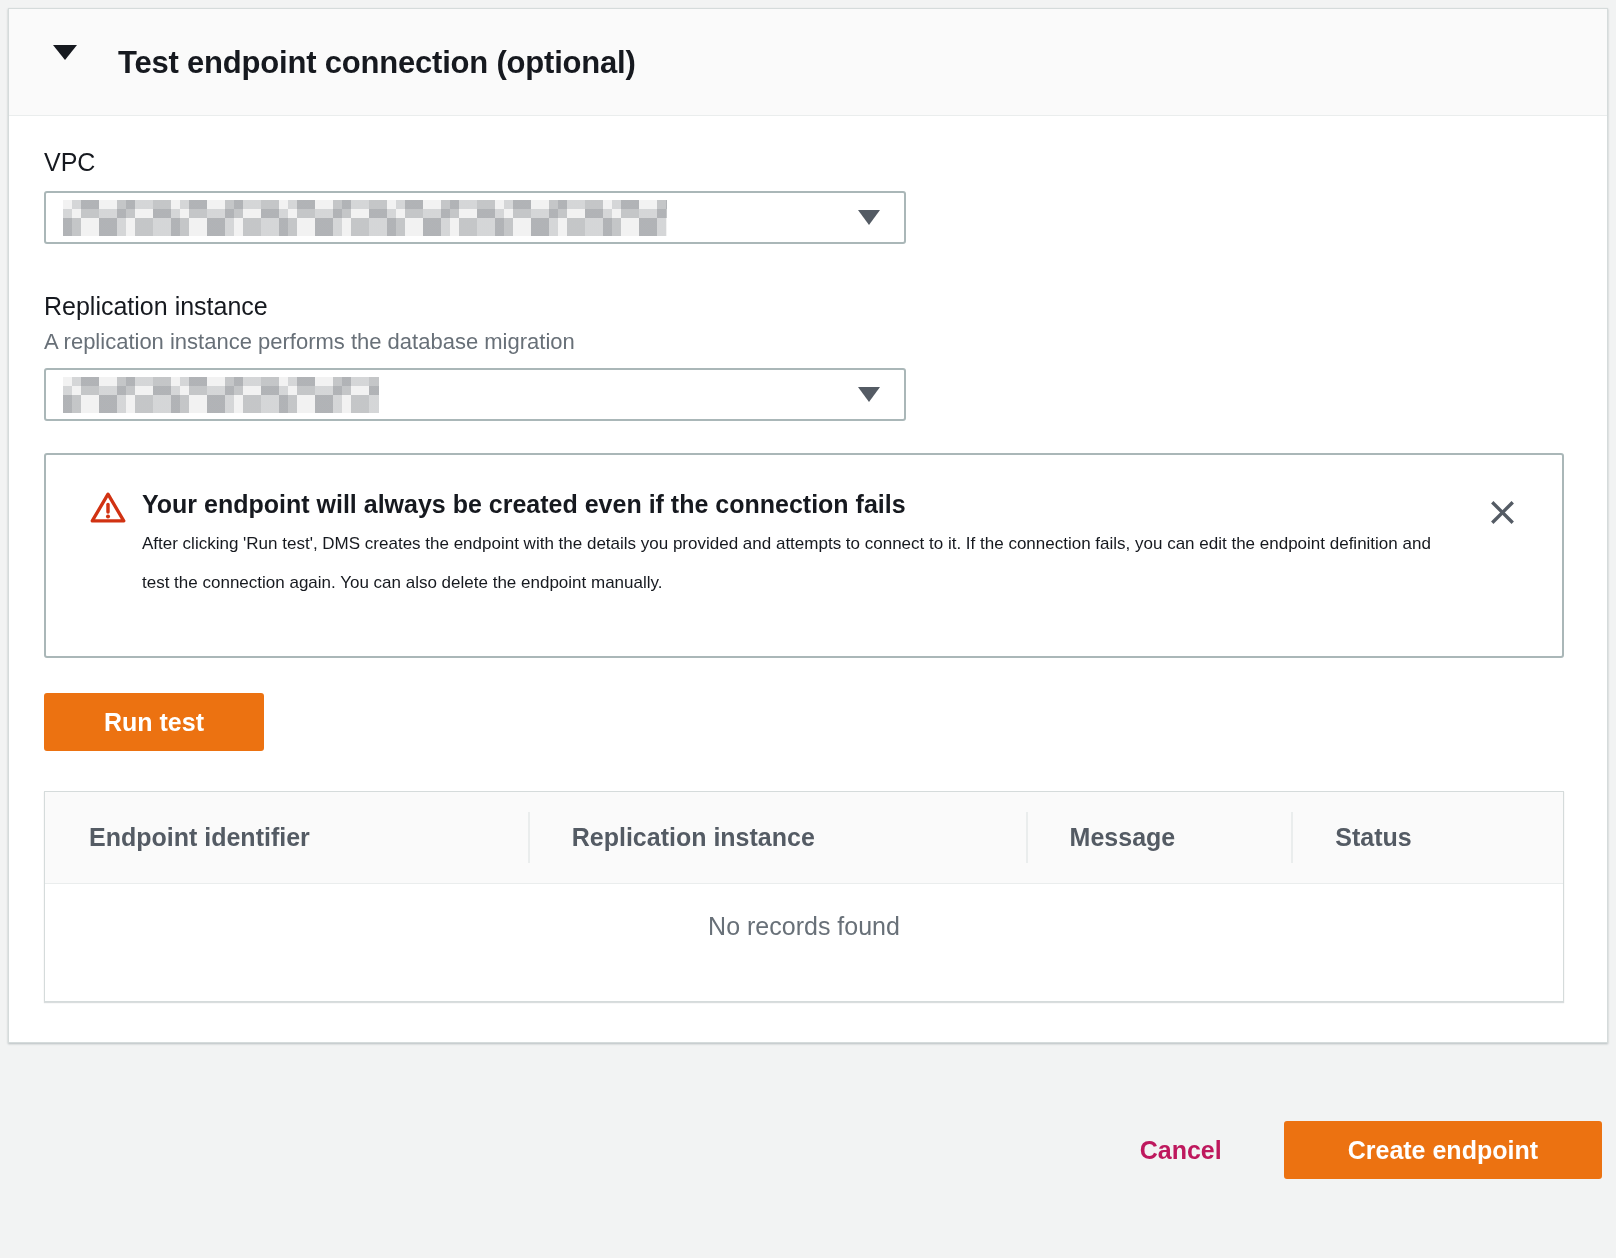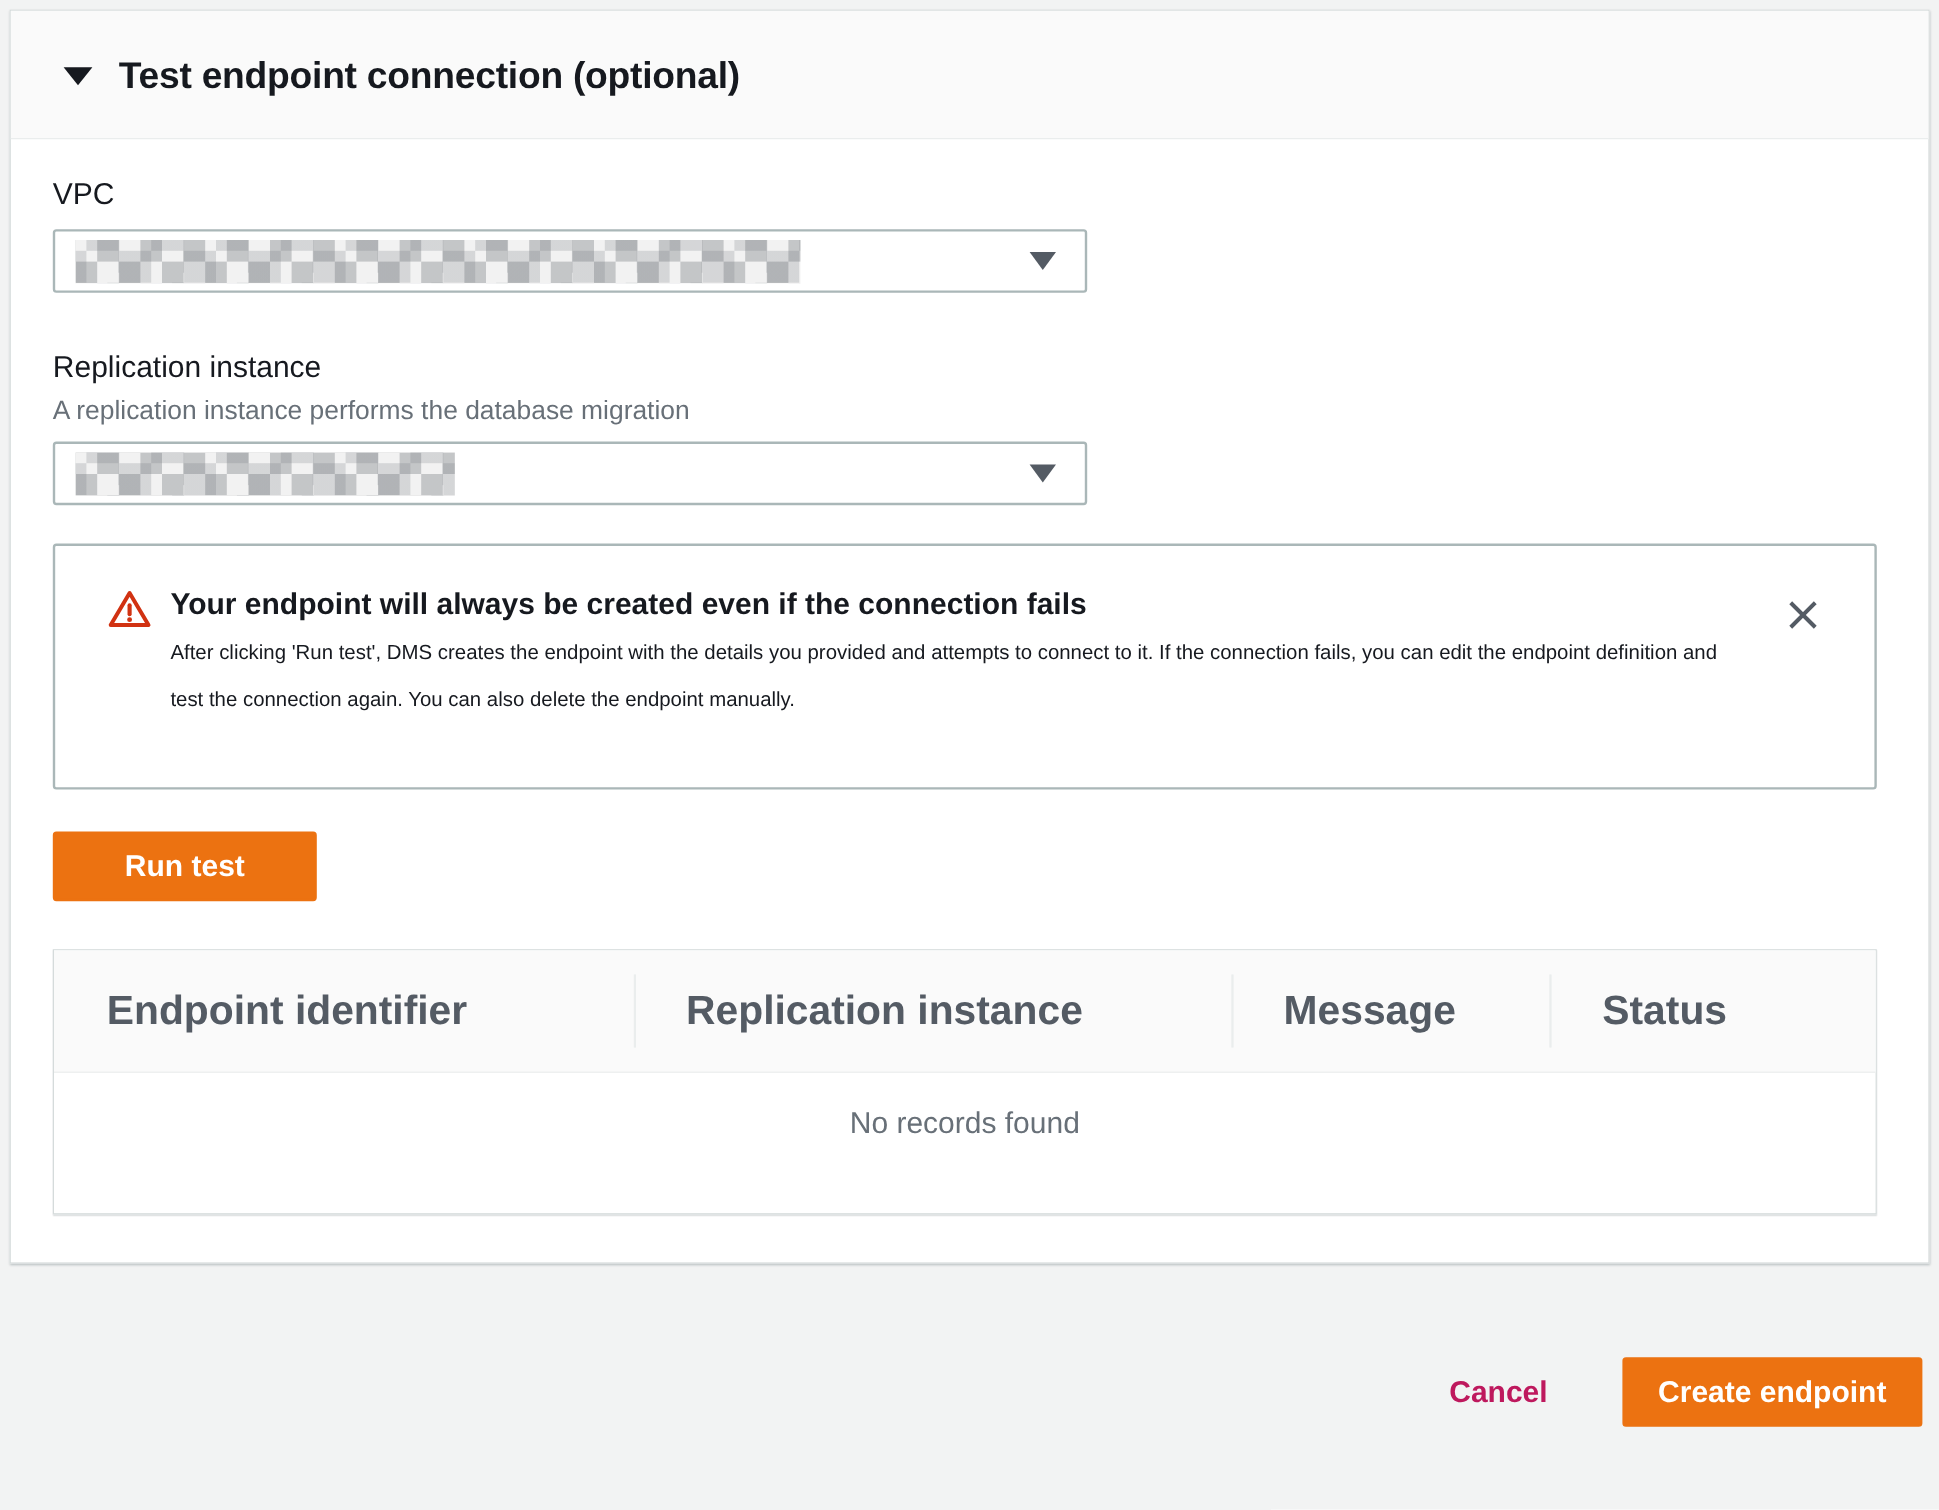--- a/index.html
+++ b/index.html
@@ -18,22 +18,23 @@
     margin: 8px 8px 0 8px;
     background: #ffffff;
     border: 1px solid #d5dbdb;
     box-shadow: 0 1px 2px 0 rgba(0,28,36,.25);
   }
   .card-header {
     background: #fafafa;
     border-bottom: 1px solid #eaeded;
     padding: 36px 40px 34px 44px;
     display: flex;
-    align-items: center;
-    cursor: pointer;
+    align-items: flex-start;
+    cursor: pointer;
+    gap: 19px;
   }
   .caret-down {
     width: 0; height: 0;
     border-left: 12px solid transparent;
     border-right: 12px solid transparent;
     border-top: 15px solid #16191f;
     margin-right: 22px;
     flex: 0 0 auto;
   }
   .card-title {
@@ -137,37 +138,37 @@
     background: none;
     border: none;
     color: #be185d;
     font-family: Liberation Sans, sans-serif;
     font-size: 25px;
     font-weight: 700;
     cursor: pointer;
     padding: 10px 20px;
     margin-right: 42px;
   }
-  .btn-create { padding: 0 28px; }
+  .btn-create { padding: 0 62px; }
 
   
   .table-wrap {
     margin-top: 40px;
     border: 1px solid #d5dbdb;
     box-shadow: 0 1px 1px 0 rgba(0,28,36,.15);
     background: #fff;
   }
   .thead {
     display: grid;
     grid-template-columns: 31.8% 32.8% 17.5% 17.9%;
     background: #fafafa;
     border-bottom: 1px solid #eaeded;
   }
   .th {
-    font-size: 34px;
+    font-size: 25px;
     font-weight: 700;
     color: #545b64;
     padding: 31px 20px 31px 44px;
     position: relative;
     white-space: nowrap;
     overflow: hidden;
   }
   .th + .th::before {
     content: "";
     position: absolute;

